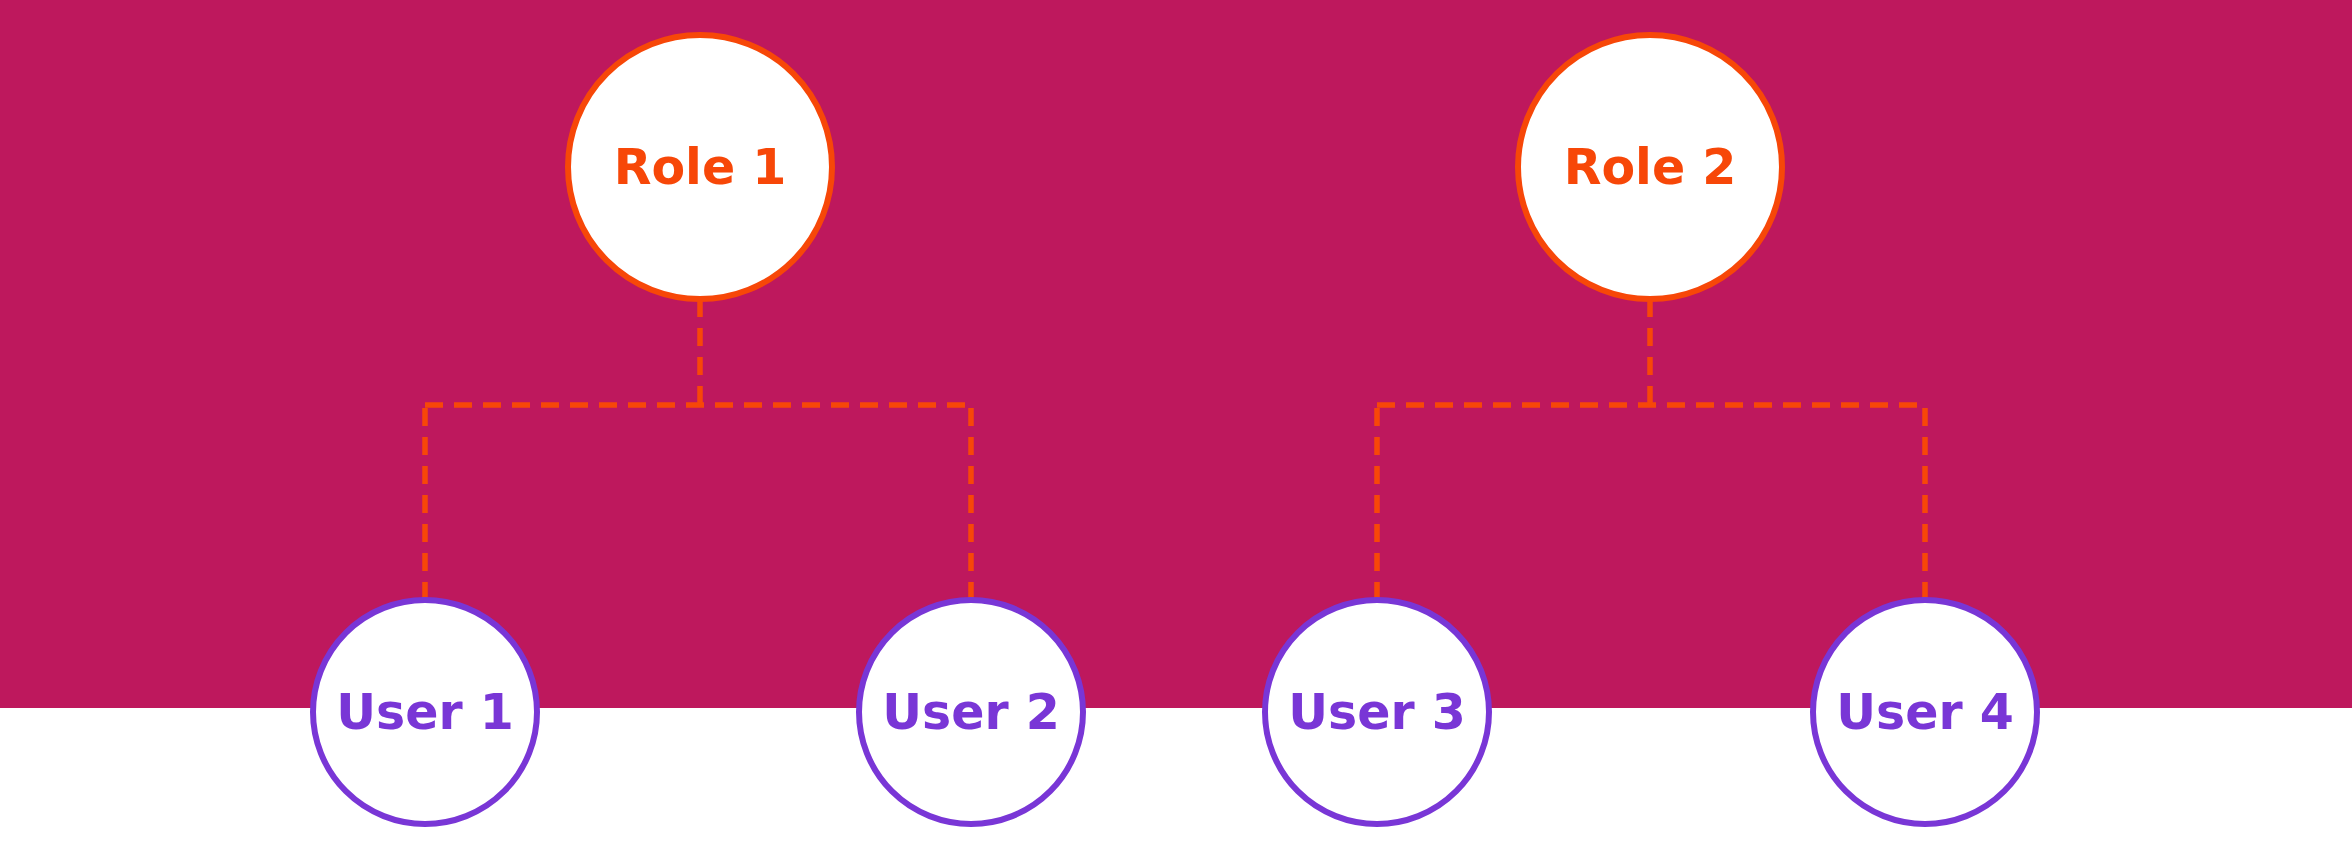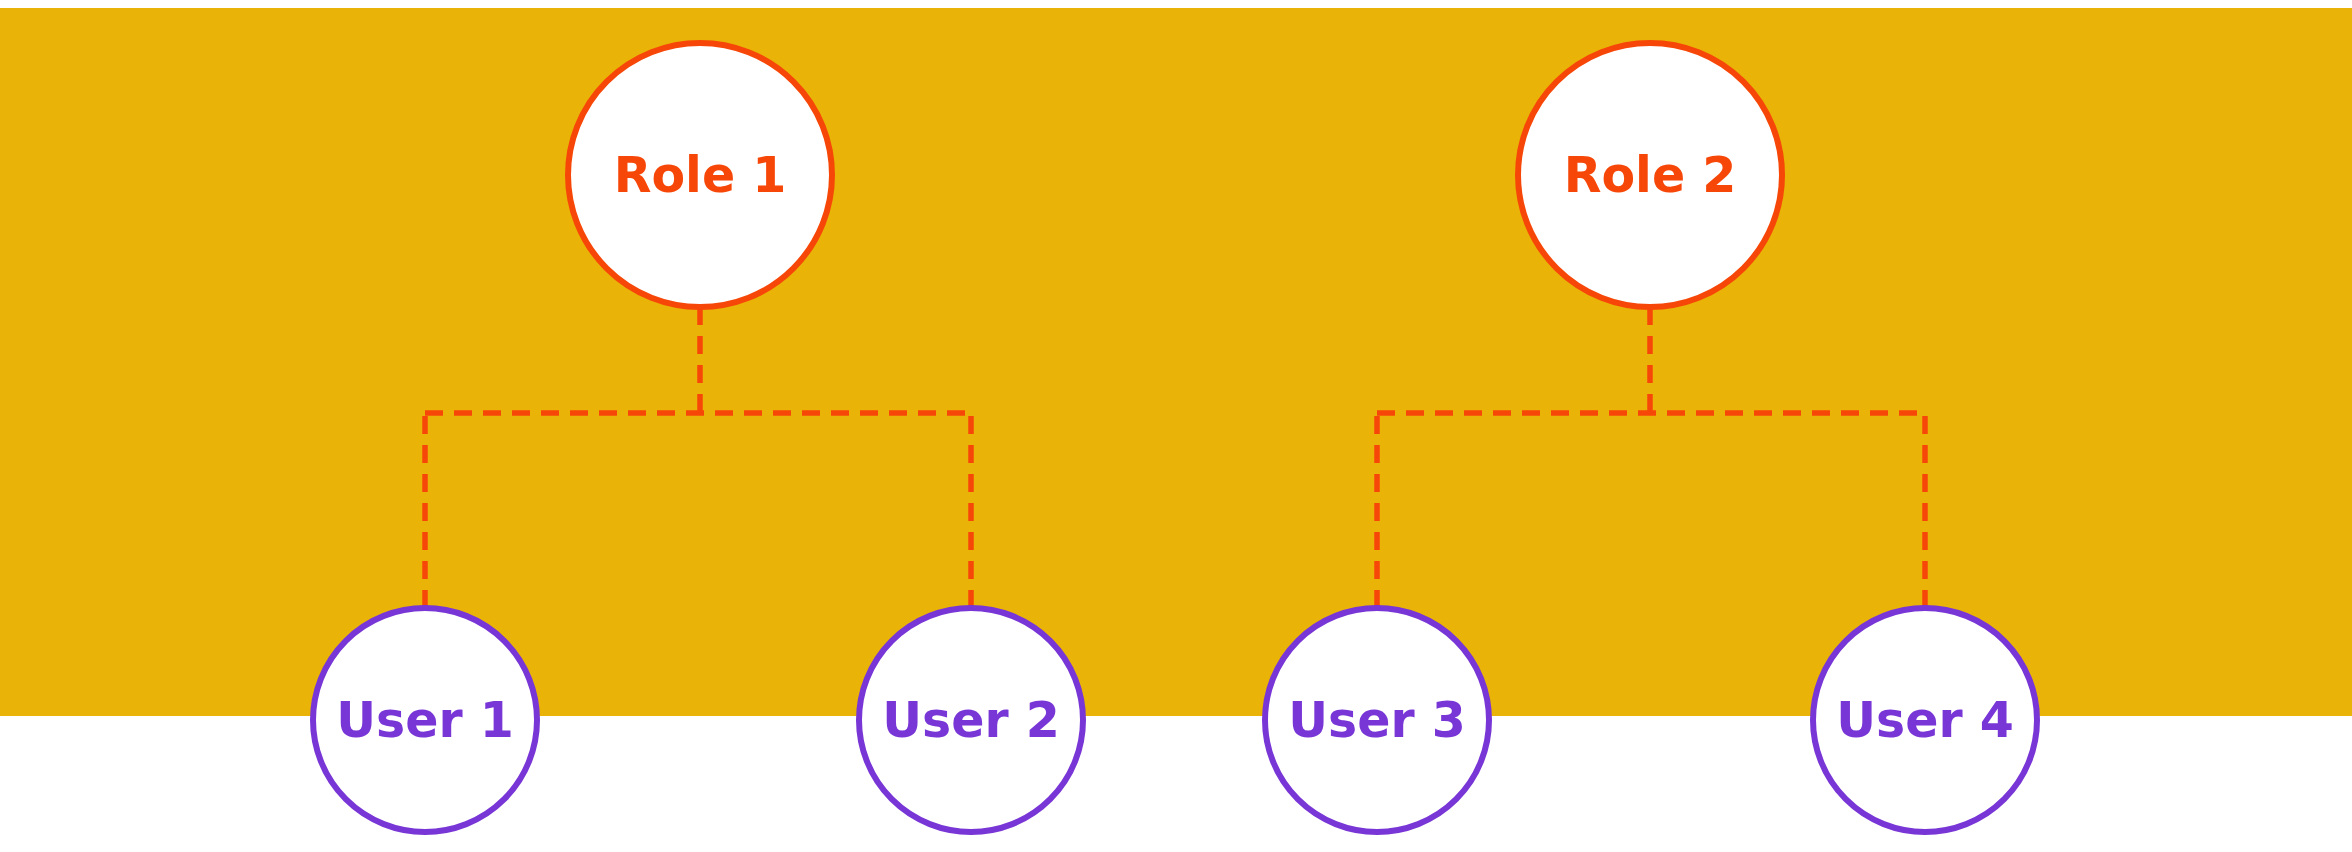--- a/index.html
+++ b/index.html
@@ -8,22 +8,21 @@
     background: #ffffff;
     width: 2352px;
     height: 852px;
     overflow: hidden;
     font-family: "DejaVu Sans", "Liberation Sans", sans-serif;
   }
   .canvas {
     position: relative;
     width: 2352px;
     height: 708px;
-    background: #eab308;
-    margin-top: 8px;
+    background: #be185d;
   }
   svg { display: block; }
   .node-circle {
     fill: #ffffff;
     stroke-width: 6;
   }
   .connector {
     fill: none;
     stroke-width: 5.5;
     stroke-dasharray: 18 11;

